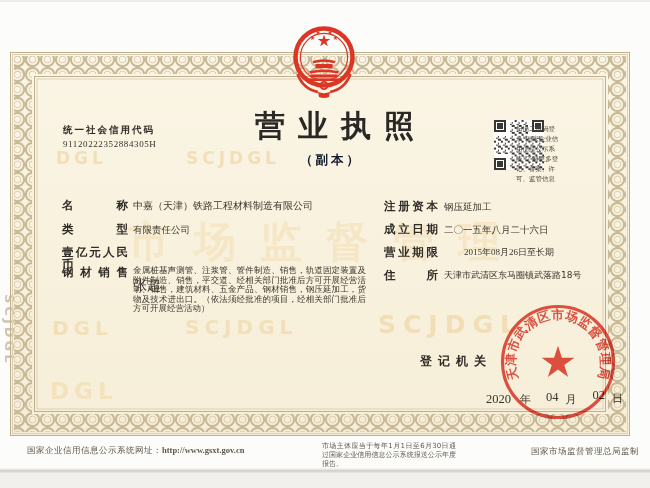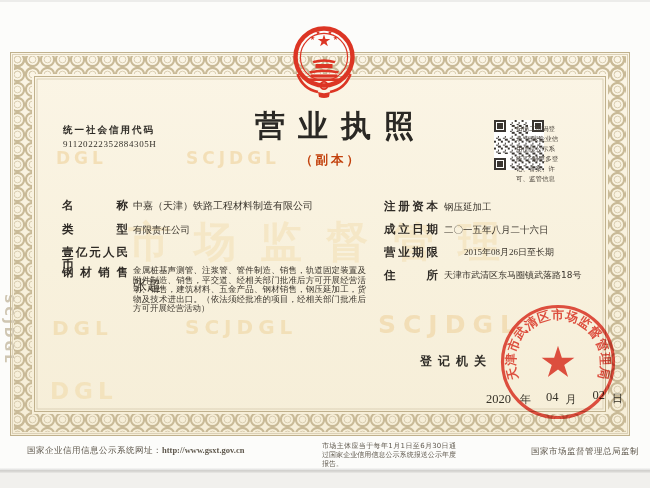--- a/index.html
+++ b/index.html
@@ -16,21 +16,21 @@
     background:linear-gradient(180deg,#fbf5e6 0%,#f8f1dd 55%,#f6eed8 100%);
   }
   
   .wm{position:absolute;color:rgba(240,216,170,0.85);font-weight:bold;white-space:nowrap;pointer-events:none;}
   .wm-large{font-size:42px;letter-spacing:24px;color:rgba(243,222,178,0.55);font-family:Liberation Mono, monospace;}
   .wm-side{color:#cfc6b2;font-size:13px;letter-spacing:3px;transform:rotate(90deg);transform-origin:left top;}
   
   .credit-label{left:63px;top:124px;font-size:9.5px;font-weight:bold;letter-spacing:2px;color:#2e2b26;}
   .credit-code{left:63px;top:139px;font-size:9px;letter-spacing:.6px;color:#34312b;font-family:"Liberation Serif",serif;}
   .title{left:226px;top:106px;width:204px;text-align:center;font-size:30px;font-weight:bold;letter-spacing:13px;padding-left:13px;color:#2a2824;}
-  .subtitle{left:226px;top:152px;width:204px;text-align:center;font-size:12.5px;letter-spacing:3px;padding-left:3px;color:#c2410c;font-weight:bold;}
+  .subtitle{left:226px;top:152px;width:204px;text-align:center;font-size:12.5px;letter-spacing:3px;padding-left:3px;color:#0f172a;font-weight:bold;}
   .qr-caption{left:516px;top:124px;width:46px;font-size:6.5px;line-height:10px;color:#4b443c;}
   
   .lab{position:absolute;font-weight:bold;font-size:11.5px;color:#2f2b26;text-align:justify;text-align-last:justify;line-height:1;}
   .lab-l{left:62px;width:66px;}
   .lab-r{left:384px;width:54px;}
   .val{position:absolute;color:#3a352d;line-height:1.2;white-space:nowrap;}
   .val-serif{font-family:"Liberation Serif",serif;}
   .scope{white-space:normal;width:233px;text-align:justify;font-size:8.5px;line-height:9.6px;}
   .registrar{left:420px;top:353px;font-size:12px;font-weight:bold;letter-spacing:6px;color:#2e2b26;}
   

